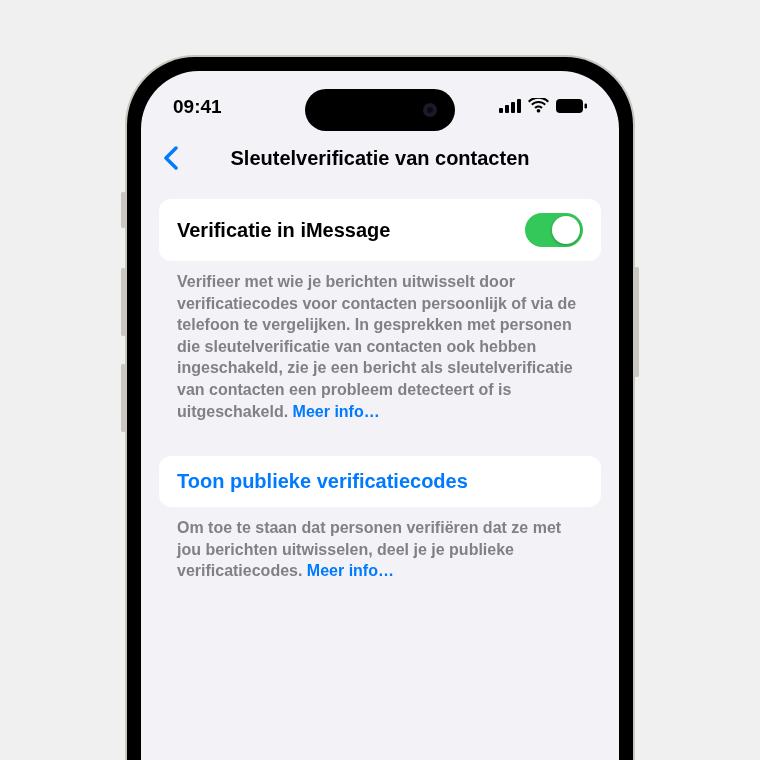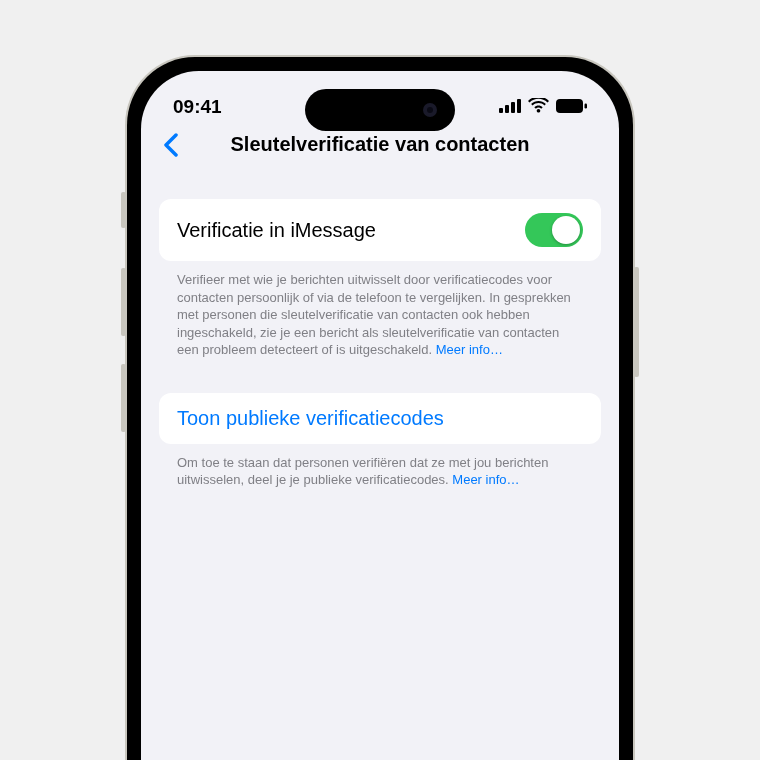--- a/index.html
+++ b/index.html
@@ -97,42 +97,42 @@
       align-items: center;
       justify-content: space-between;
       padding: 10px 32px 0;
       font-size: 19px;
       font-weight: 600;
       color: #000;
     }
     .status-right { display: flex; align-items: center; gap: 7px; }
     .nav-bar {
       display: flex;
-      align-items: flex-start;
+      align-items: center;
       height: 50px;
       padding: 0 10px;
       position: relative;
     }
     .back-btn {
       width: 40px;
       display: flex;
       align-items: center;
       justify-content: center;
       color: #007aff;
     }
     .nav-title {
       flex: 1;
       text-align: center;
       font-size: 20px;
       font-weight: 600;
       color: #000;
       margin-left: -40px;
       padding: 0 20px;
     }
-    .content { padding: 16px 18px 0; }
+    .content { padding: 16px 18px 0; font-weight: bold; }
     .group-white {
       background: #fff;
       border-radius: 12px;
       padding: 14px 18px;
     }
     .toggle-row {
       display: flex;
       align-items: center;
       justify-content: space-between;
     }
@@ -146,21 +146,21 @@
     }
     .knob {
       position: absolute;
       right: 3px; top: 3px;
       width: 28px; height: 28px;
       background: #fff;
       border-radius: 50%;
       box-shadow: 0 1px 3px rgba(0,0,0,0.3);
     }
     .footer-text {
-      font-size: 13px;
+      font-size: 16px;
       color: #808086;
       line-height: 1.35;
       padding: 10px 18px 0;
     }
     .link { color: #007aff; }
     .action-link {
       font-size: 20px;
       color: #007aff;
     }
     .spacer-lg { height: 34px; }

